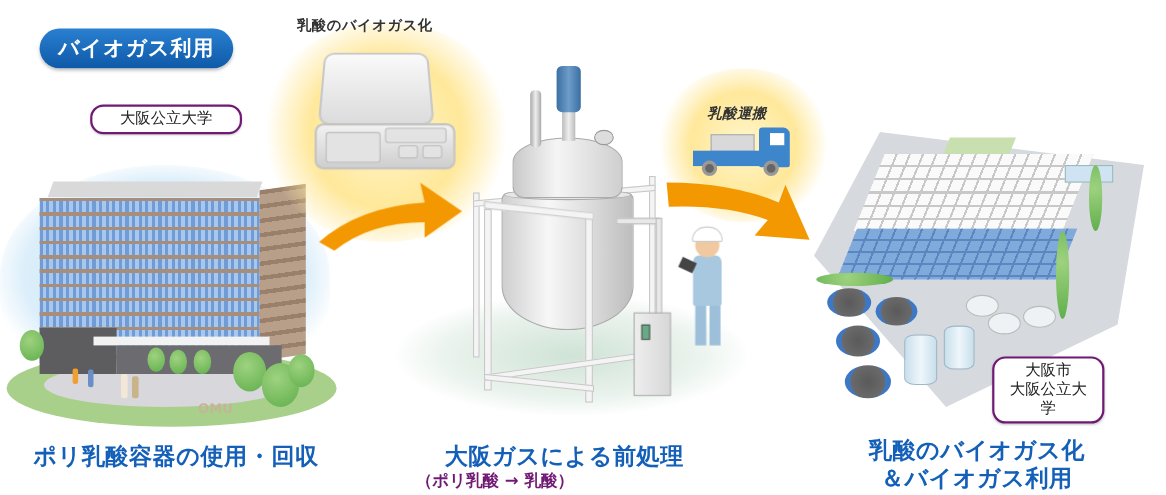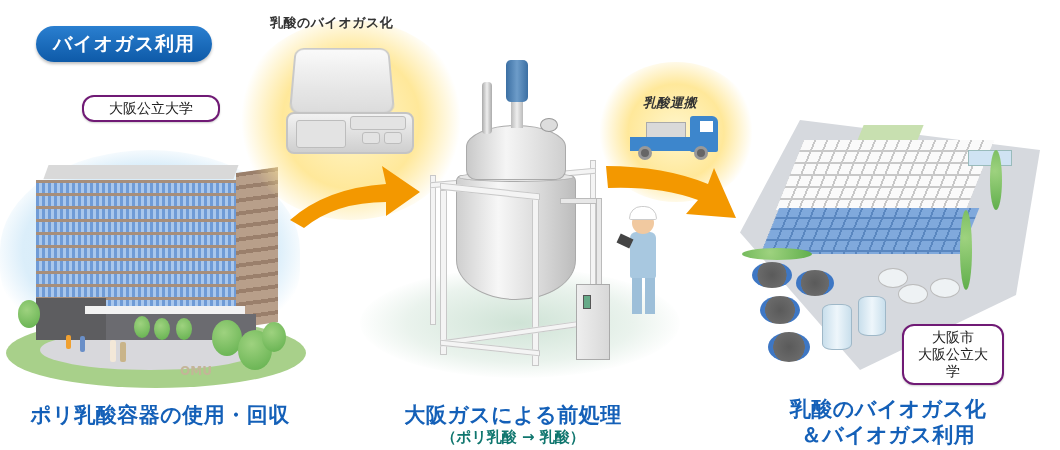--- a/index.html
+++ b/index.html
@@ -25,21 +25,21 @@
     padding: 3px 10px; box-shadow: 0 1px 2px rgba(0,0,0,0.2);
   }
 
   .caption-small { font-size: 13px; font-weight: bold; color: #333; letter-spacing: 0.5px; }
 
   
   .title {
     color: #1460b8; font-weight: bold; font-size: 21px; text-align: center;
     letter-spacing: 0.5px; line-height: 26px;
   }
-  .subtitle { color: #0f766e; font-weight: bold; font-size: 15px; text-align: center; }
+  .subtitle { color: #701a75; font-weight: bold; font-size: 15px; }
 
   
   .glow {
     border-radius: 50%;
     background: radial-gradient(circle, #fff6cc 0%, #ffe89a 45%, rgba(255,240,190,0) 72%);
   }
 
   
   .sky {
     left: 0; top: 150px; width: 300px; height: 200px; border-radius: 50% 50% 40% 40%;

